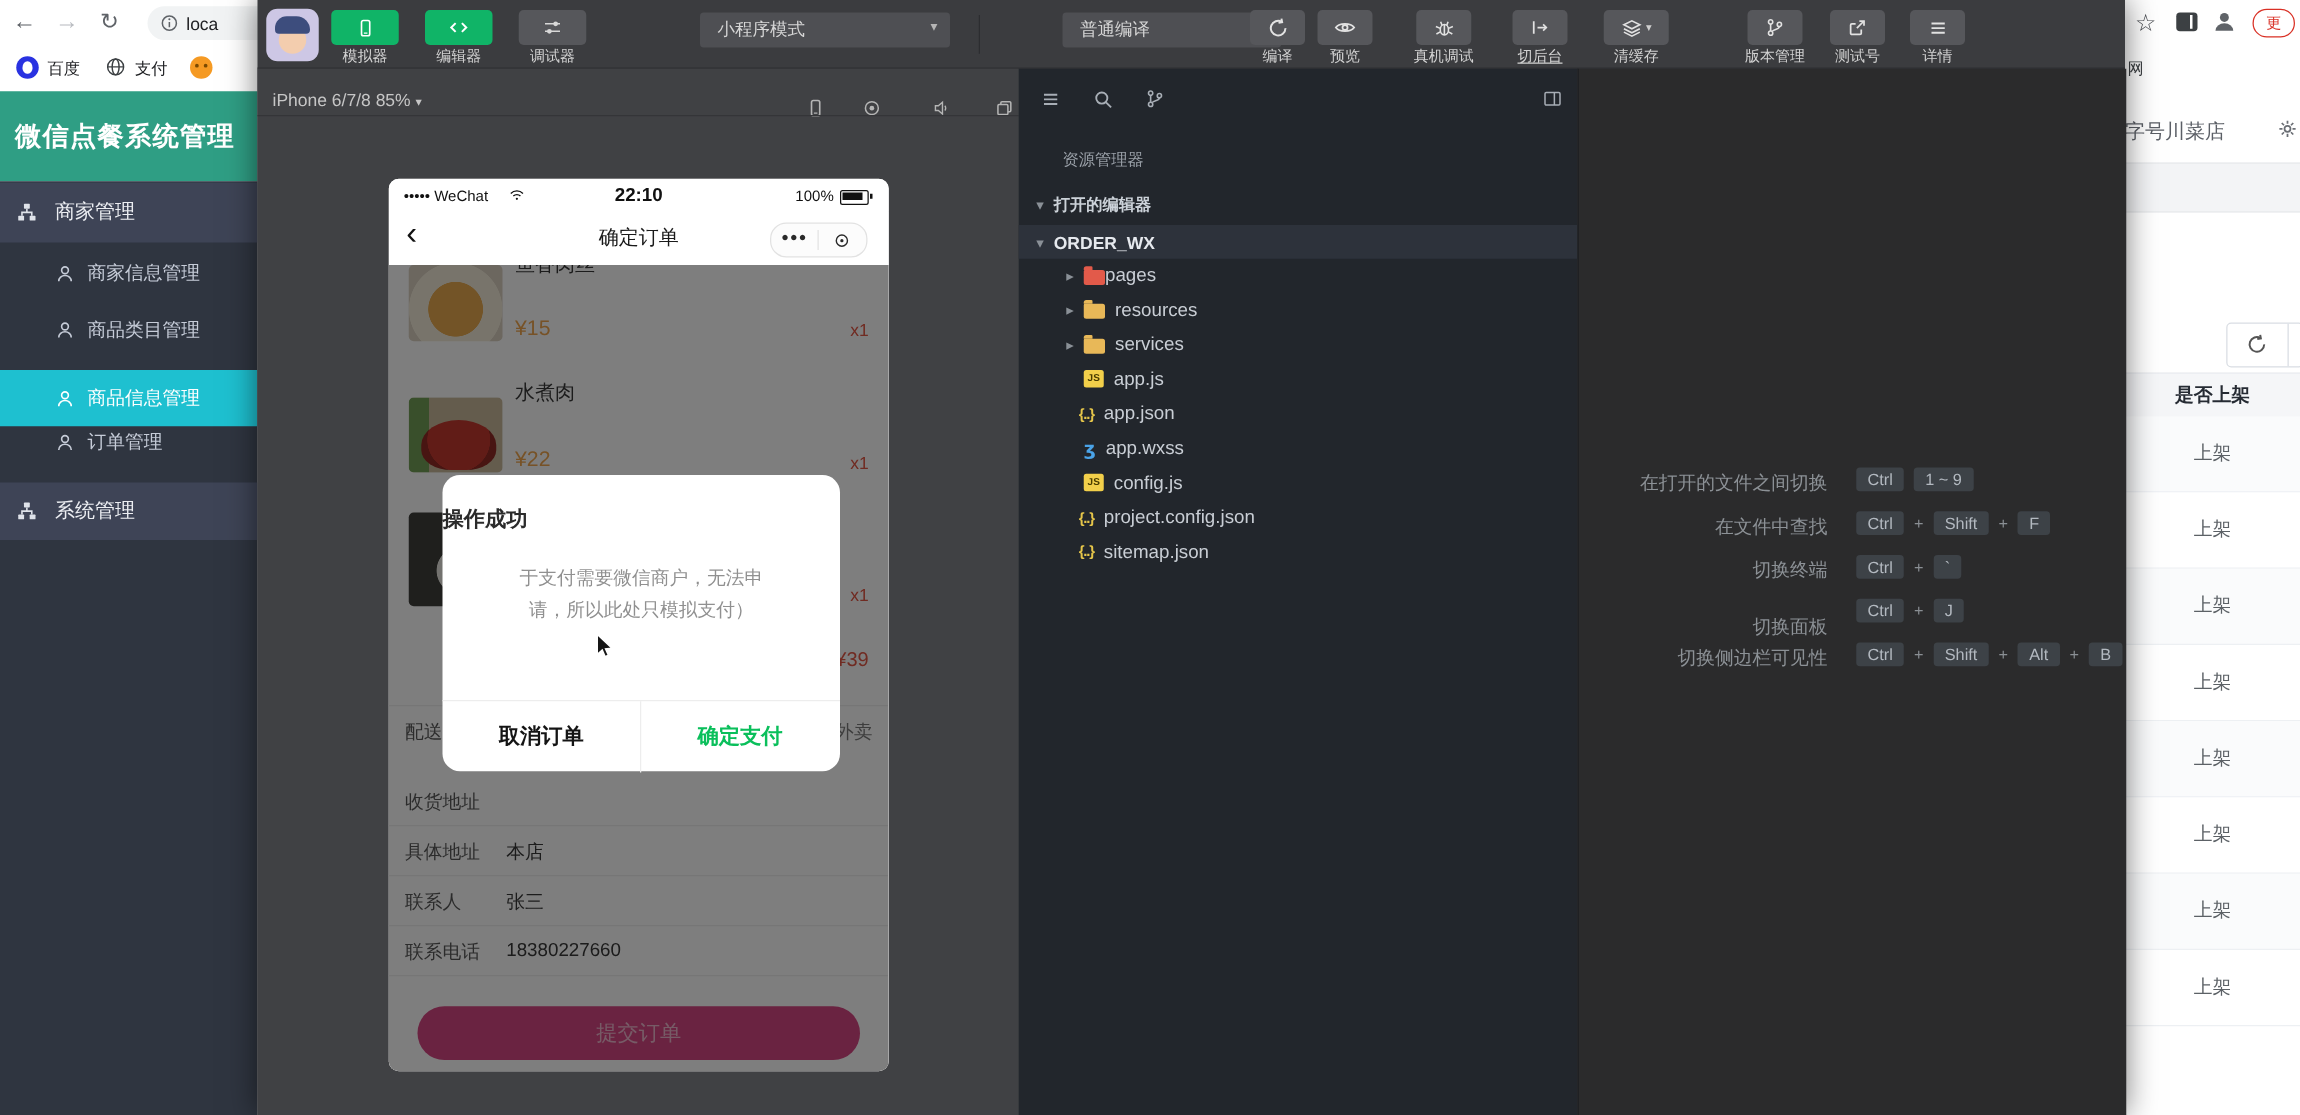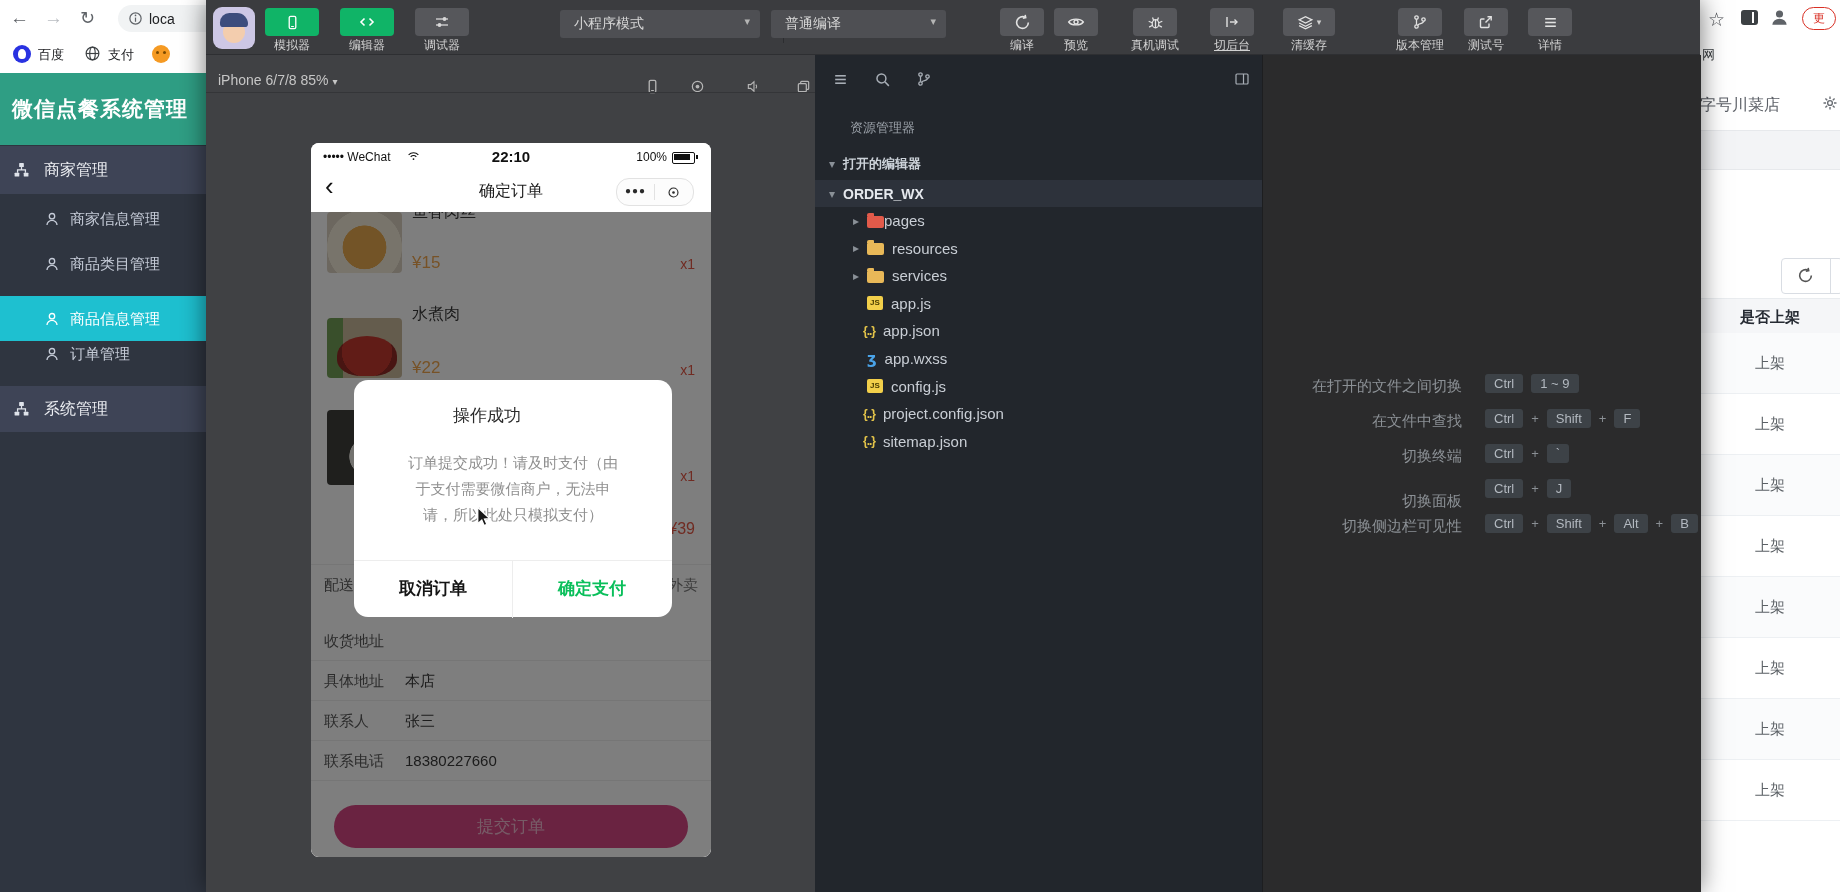--- a/index.html
+++ b/index.html
@@ -96,21 +96,21 @@
   .p-total{position:absolute;left:330px;top:308px;width:54px;text-align:right;font-size:16px;color:#e2523f;}
   .p-sep{position:absolute;left:0;top:352px;width:400px;height:1px;background:#efefef;}
   .d-lbl{position:absolute;left:13px;top:364px;font-size:15px;color:#555;}
   .d-val{position:absolute;left:330px;top:364px;width:57px;text-align:right;font-size:15px;color:#777;}
   .f-row{position:absolute;left:0;width:400px;height:40px;border-bottom:1px solid #efefef;}
   .f-lbl{position:absolute;left:13px;top:12px;font-size:15px;color:#555;}
   .f-val{position:absolute;left:94px;top:12px;font-size:15px;color:#333;}
   .p-submit{position:absolute;left:23px;top:593px;width:354px;height:43px;border-radius:22px;background:#d6417f;color:rgba(255,255,255,.62);font-size:17px;text-align:center;line-height:43px;}
   .p-overlay{position:absolute;left:0;top:69px;width:400px;height:645px;background:rgba(8,8,8,.52);}
   .modal{left:354px;top:380px;width:318px;height:237px;background:#fff;border-radius:14px;z-index:5;}
-  .m-title{position:absolute;left:0;top:24px;width:266px;text-align:center;font-size:17px;font-weight:400;color:#2b2b2b;}
+  .m-title{position:absolute;left:0;top:24px;width:266px;font-size:17px;font-weight:700;color:#2b2b2b;}
   .m-body{position:absolute;left:10px;top:70px;width:298px;text-align:center;font-size:15px;color:#909090;line-height:26px;}
   .m-btns{position:absolute;left:0;top:180px;width:318px;height:57px;border-top:1px solid #ededed;display:flex;}
   .m-btn{width:158px;text-align:center;line-height:56px;font-size:17px;font-weight:700;}
   .m-cancel{color:#141414;}
   .m-div{width:1px;background:#ededed;}
   .m-confirm{color:#0abf5b;}
   .cursor{left:472px;top:505px;z-index:9;}
   
   .exp-bg{left:815px;top:55px;width:447px;height:837px;background:#22262c;}
   .exp-ico{top:71px;color:#a8aeb6;}
@@ -299,21 +299,21 @@
           <circle cx="5.5" cy="11" r="1.9" fill="currentColor" stroke="none"></circle>
         </svg>
       </div>
       <div class="abs dt-lbl" style="left: 402px;">调试器</div>
     </div>
   <div class="abs dd" style="left:560px;width:200px">
     <span class="txt">小程序模式</span>
     <span class="caret">▾</span>
   </div>
   <div class="abs vsep"></div>
-  <div class="abs dd" style="left:771px;width:175px">
+  <div class="abs dd" style="left:850px;width:175px">
     <span class="txt">普通编译</span>
     <span class="caret">▾</span>
   </div>
   <div id="dt-actions">
       <div class="abs act-btn" style="left: 1000px; width: 44px;">
         <svg viewBox="0 0 16 16" width="17" height="17" fill="none" stroke="currentColor" stroke-width="1.5">
           <path d="M13.5,8 A5.5,5.5 0 1 1 10.8,3.3"></path>
           <polyline points="10.5,0.8 11,3.5 8.3,4" fill="none"></polyline>
         </svg>
       </div>
@@ -471,21 +471,20 @@
         <div class="i-qty" style="top: 150px;">x1</div>
         <div class="food img-dark" style="top: 198px; height: 75px;"></div>
         <div class="i-qty" style="top: 256px;">x1</div>
       </div>
     <div class="p-overlay"></div>
   </div>
 
   <div class="abs modal">
     <div class="m-title">操作成功</div>
     <div class="m-body" id="m-body">
-        <div>订单提交成功！请及时支付（由</div>
         <div>于支付需要微信商户，无法申</div>
         <div>请，所以此处只模拟支付）</div>
       </div>
     <div class="m-btns">
       <div class="m-btn m-cancel">取消订单</div>
       <div class="m-div"></div>
       <div class="m-btn m-confirm">确定支付</div>
     </div>
   </div>
   <div class="abs cursor">

